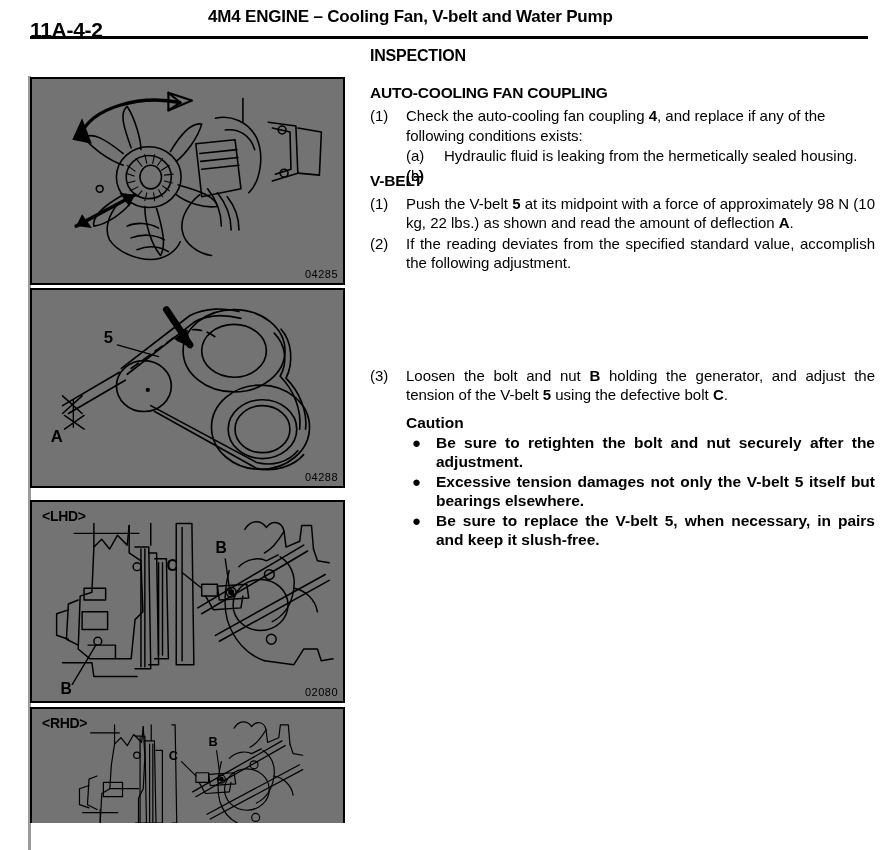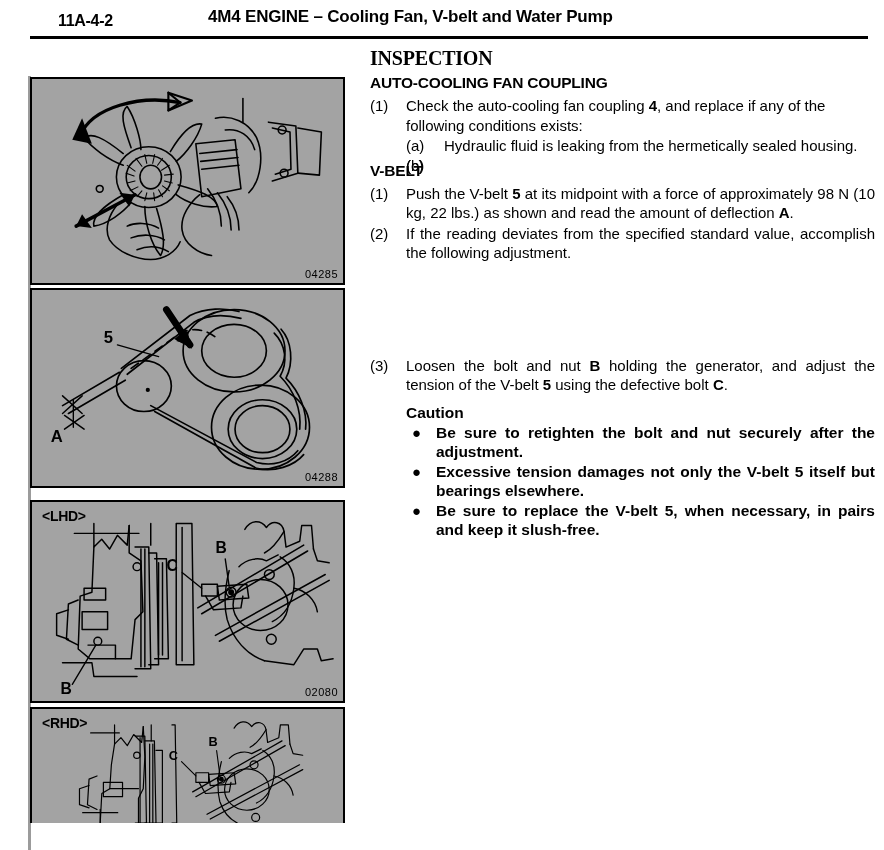--- a/index.html
+++ b/index.html
@@ -19,25 +19,24 @@
   }
 
   
   .page-header {
     position: absolute;
     left: 0; top: 0;
     width: 884px; height: 44px;
   }
   .page-no {
     position: absolute;
-    left: 30px; top: 12px;
-    font-size: 16px;
+    left: 30px; top: 18px;
+    font-size: 21px;
     font-weight: bold;
     letter-spacing: -0.3px;
-    margin-left: 28px;
   }
   .header-title {
     position: absolute;
     left: 208px; top: 7px;
     font-size: 17px;
     font-weight: bold;
     letter-spacing: -0.2px;
     white-space: nowrap;
   }
   .header-title .light {
@@ -57,21 +56,21 @@
     width: 3px; height: 774px;
     background: #9b9b9b;
   }
 
   
   .figure {
     position: absolute;
     left: 30px;
     width: 315px;
     border: 2px solid #000;
-    background: #a3a3a3;
+    background: #737373;
     box-sizing: border-box;
     overflow: hidden;
   }
   #fig-fan      { top: 77px;  height: 208px; }
   #fig-vbelt    { top: 288px; height: 200px; }
   #fig-lhd      { top: 500px; height: 203px; text-decoration: underline; }
   #fig-rhd      { top: 707px; height: 116px; border-bottom: none; }
 
   .fig-code {
     position: absolute;
@@ -93,25 +92,24 @@
     width: 100%; height: 100%;
   }
 
   
   .content {
     position: absolute;
     left: 370px; top: 47px;
     width: 505px;
   }
   .h1 {
-    font-size: 20px;
+    font-size: 16px;
     font-weight: bold;
     letter-spacing: -0.2px;
-    margin: 0 0 4px 0;
-    font-family: Liberation Serif, serif;
+    margin: 0 0 19px 0;
   }
   .h2 {
     font-size: 15.5px;
     font-weight: bold;
     letter-spacing: -0.2px;
     margin: 0 0 4px 0;
   }
   .h2.spaced { margin-top: 6px; }
 
   .step {

